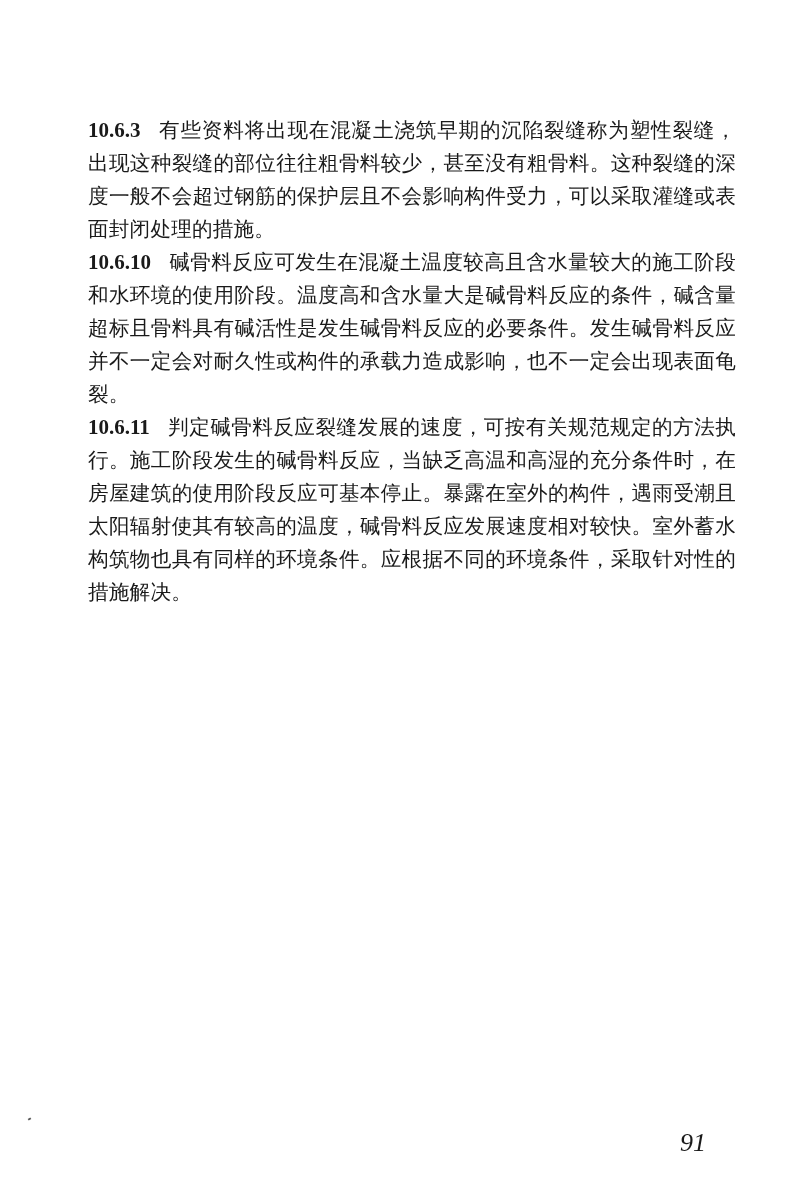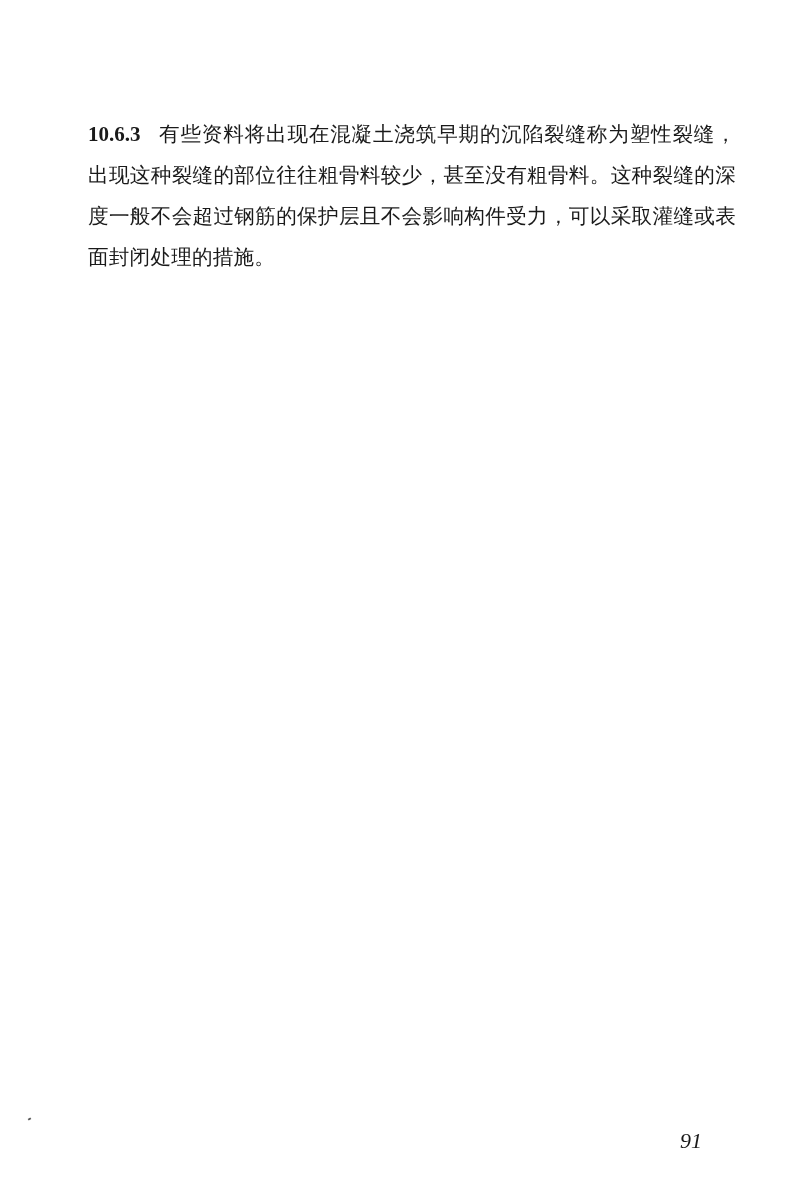--- a/index.html
+++ b/index.html
@@ -18,55 +18,61 @@
     .page {
       position: absolute;
       left: 88px;
       top: 114px;
       width: 648px;
     }
     .clause {
       margin: 0;
       padding: 0;
       font-size: 20.6px;
-      line-height: 41px;
+      line-height: 33px;
       text-align: justify;
       text-justify: inter-character;
       letter-spacing: 0.2px;
     }
     .clause-num {
       font-family: "Liberation Serif", "DejaVu Serif", serif;
       font-weight: bold;
       font-size: 21px;
       margin-right: 18px;
       letter-spacing: 0;
     }
     .page-number {
       position: absolute;
       left: 680px;
       top: 1128px;
       font-family: "Liberation Serif", "DejaVu Serif", serif;
       font-style: italic;
-      font-size: 22px;
+      font-size: 26px;
       color: #1a1a1a;
     }
     .scan-mark {
       position: absolute;
       left: 28px;
       top: 1118px;
       width: 3px;
       height: 2px;
       background: #555;
       transform: rotate(-30deg);
     }
   </style>
 </head>
 <body>
 
 <div class="page">
   <p class="clause">
     <span class="clause-num">10.6.3</span><span>有些资料将出现在混凝土浇筑早期的沉陷裂缝称为塑性裂缝，出现这种裂缝的部位往往粗骨料较少，甚至没有粗骨料。这种裂缝的深度一般不会超过钢筋的保护层且不会影响构件受力，可以采取灌缝或表面封闭处理的措施。</span>
   </p>
+  <p class="clause">
+    <span class="clause-num">10.6.10</span><span>碱骨料反应可发生在混凝土温度较高且含水量较大的施工阶段和水环境的使用阶段。温度高和含水量大是碱骨料反应的条件，碱含量超标且骨料具有碱活性是发生碱骨料反应的必要条件。发生碱骨料反应并不一定会对耐久性或构件的承载力造成影响，也不一定会出现表面龟裂。</span>
+  </p>
+  <p class="clause">
+    <span class="clause-num">10.6.11</span><span>判定碱骨料反应裂缝发展的速度，可按有关规范规定的方法执行。施工阶段发生的碱骨料反应，当缺乏高温和高湿的充分条件时，在房屋建筑的使用阶段反应可基本停止。暴露在室外的构件，遇雨受潮且太阳辐射使其有较高的温度，碱骨料反应发展速度相对较快。室外蓄水构筑物也具有同样的环境条件。应根据不同的环境条件，采取针对性的措施解决。</span>
+  </p>
 </div>
 
 <div class="scan-mark"></div>
 
 <div class="page-number">91</div>
 
 </body></html>

